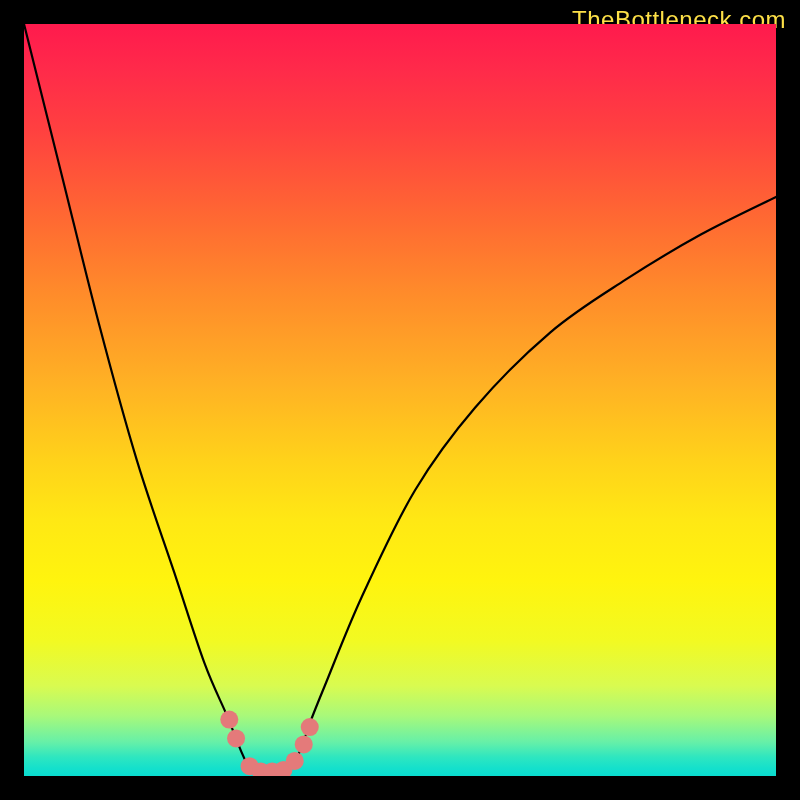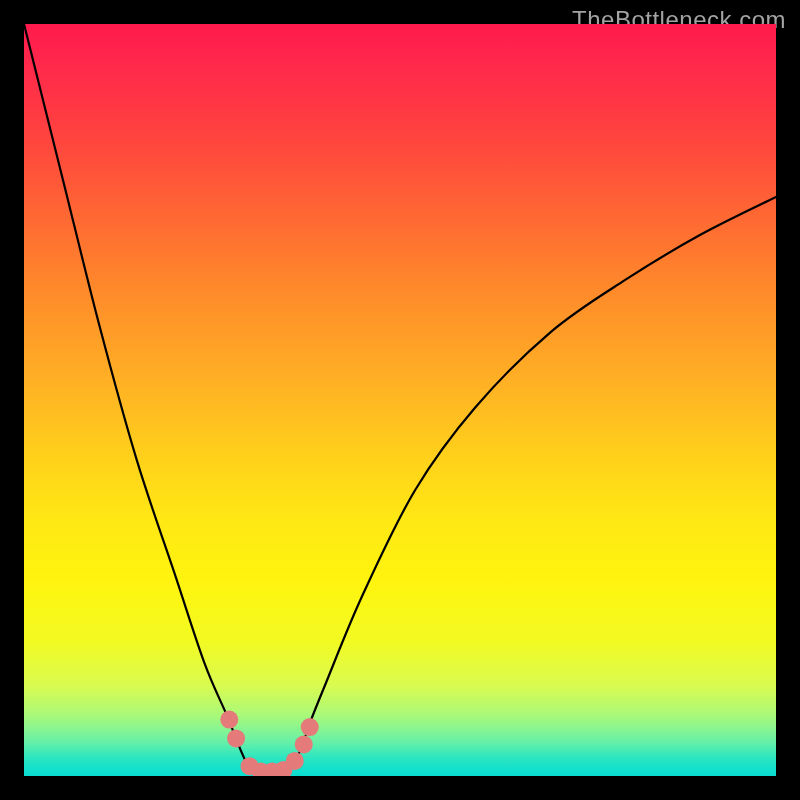--- a/index.html
+++ b/index.html
@@ -15,21 +15,21 @@
     width: 800px;
     height: 800px;
     background: #000;
   }
   .watermark {
     position: absolute;
     top: 6px;
     right: 14px;
     font-family: Arial, Helvetica, sans-serif;
     font-size: 24px;
-    color: #a3a3a3;
+    color: #fde047;
     letter-spacing: 0.5px;
     margin-left: 42px;
   }
   .plot {
     position: absolute;
     left: 24px;
     top: 24px;
     width: 752px;
     height: 752px;
     background: linear-gradient(

